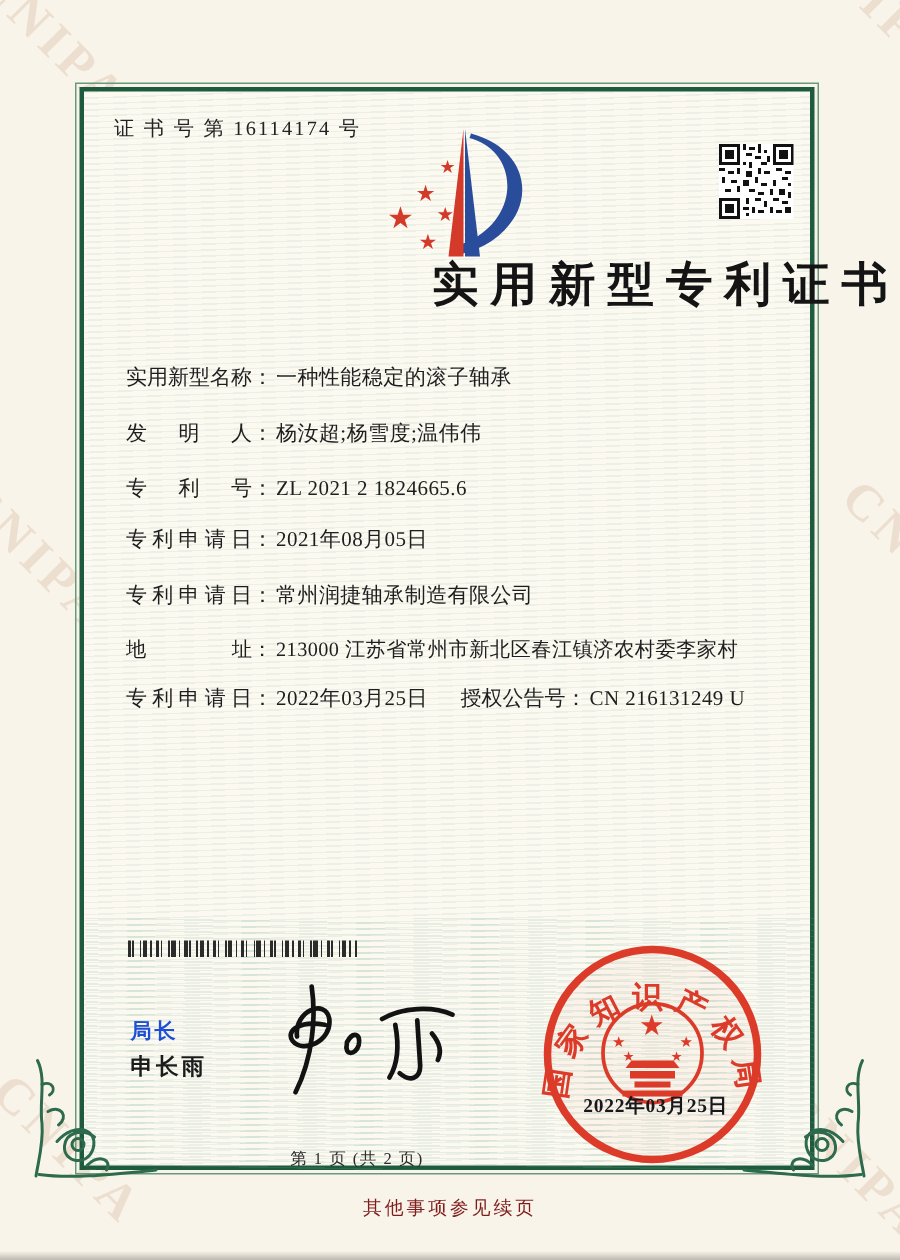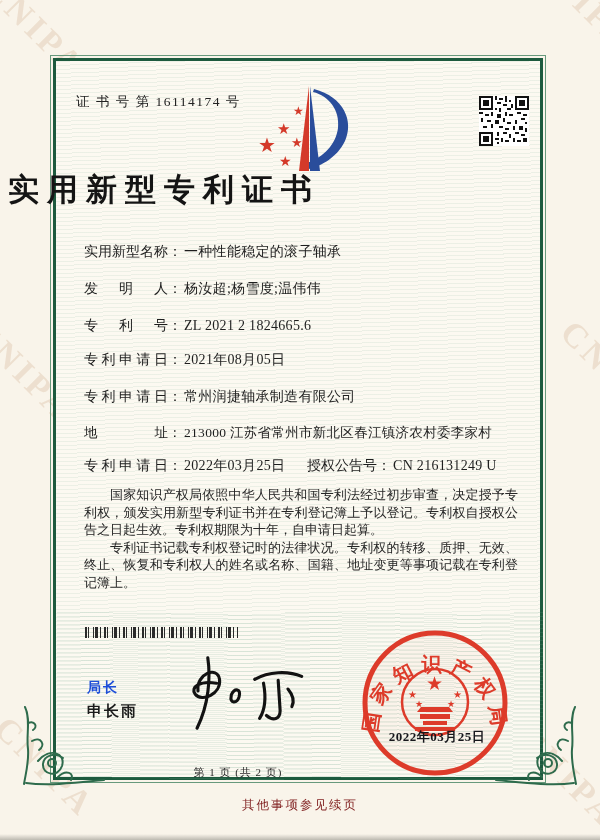--- a/index.html
+++ b/index.html
@@ -45,30 +45,30 @@
   }
   .waves-strong{
     position:absolute;left:57px;top:612px;width:486px;height:168px;
     background-image:repeating-linear-gradient(181deg,
       rgba(120,172,146,0.17) 0px, rgba(120,172,146,0.17) 1px,
       rgba(0,0,0,0) 1px, rgba(0,0,0,0) 4px);
     pointer-events:none;
   }
 
   .cert-no{
-    position:absolute;left:76px;top:93px;
+    position:absolute;left:76px;top:77px;
     font-size:13.5px;letter-spacing:1.5px;color:#222;
   }
 
   .logo{position:absolute;left:252px;top:84px;width:112px;height:90px;}
   .qr{position:absolute;left:479px;top:96px;width:50px;height:50px;}
 
   .doc-title{
     position:absolute;left:0;top:169px;width:600px;
-    text-align:left;
+    text-align:right;
     font-size:31px;font-weight:700;
     letter-spacing:8px;text-indent:8px;
     color:#141414;
   }
 
   .field-row{
     position:absolute;left:84px;width:452px;
     font-size:14px;white-space:nowrap;
   }
   .flabel{
@@ -209,24 +209,20 @@
   <div class="field-row row-long" style="top:424px;">
     <span class="flabel">地址</span><span class="fcolon">：</span><span class="fvalue">213000 江苏省常州市新北区春江镇济农村委李家村</span>
   </div>
   <div class="field-row" style="top:457px;">
     <span class="flabel">专利申请日</span><span class="fcolon">：</span><span class="fvalue">2022年03月25日</span>
     <span class="grp2">
       <span class="flabel">授权公告号</span><span class="fcolon">：</span><span class="fvalue">CN 216131249 U</span>
     </span>
   </div>
 
-  <div class="paras">
-    <p>国家知识产权局依照中华人民共和国专利法经过初步审查，决定授予专利权，颁发实用新型专利证书并在专利登记簿上予以登记。专利权自授权公告之日起生效。专利权期限为十年，自申请日起算。</p>
-    <p>专利证书记载专利权登记时的法律状况。专利权的转移、质押、无效、终止、恢复和专利权人的姓名或名称、国籍、地址变更等事项记载在专利登记簿上。</p>
-  </div>
 
   <div class="barcode"></div>
 
   <div class="sig-title">局长</div>
   <div class="sig-name">申长雨</div>
 
   <svg class="signature" viewBox="0 0 150 90">
     <g stroke="#121212" stroke-width="3.2" fill="none" stroke-linecap="round" stroke-linejoin="round">
       <path d="M30,44 C28,26 50,18 52,32 C54,47 34,56 27,47 C22,40 32,33 49,36"></path>
       <path d="M40,10 C43,30 41,58 29,82"></path>

